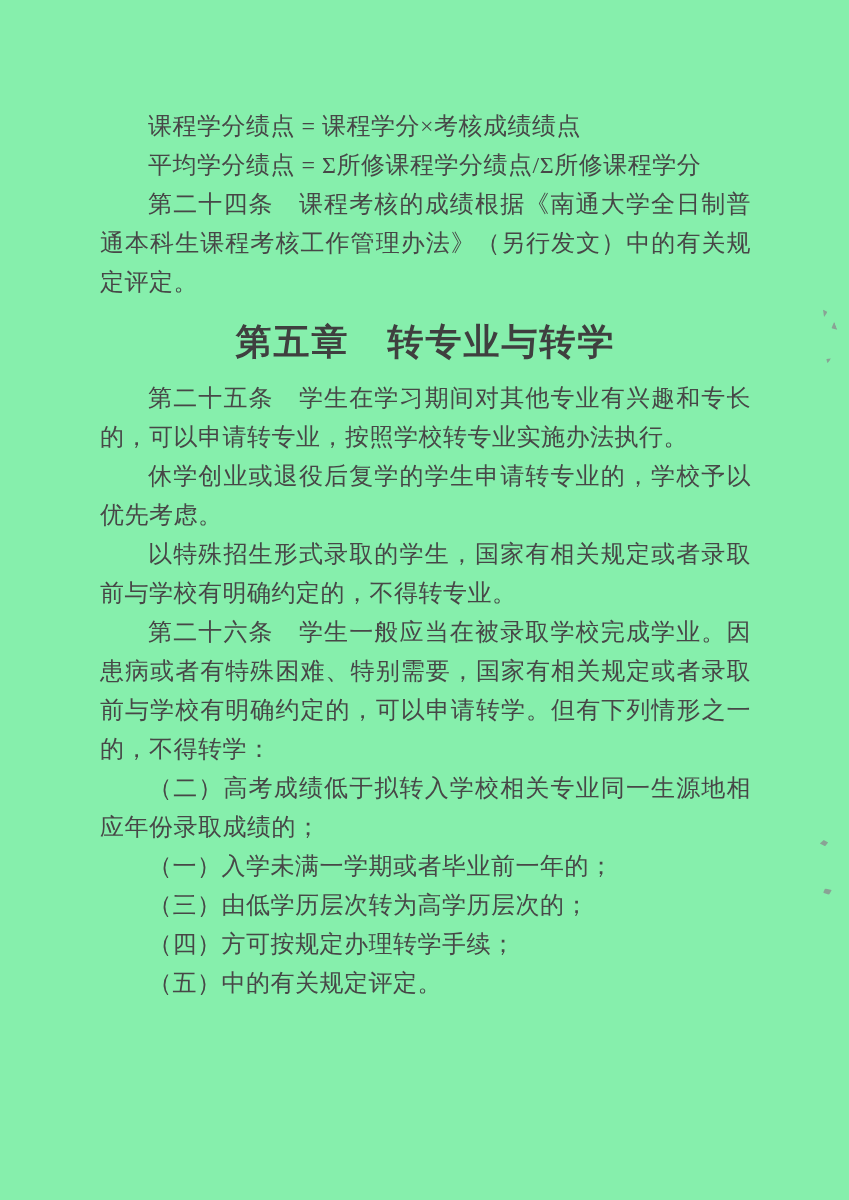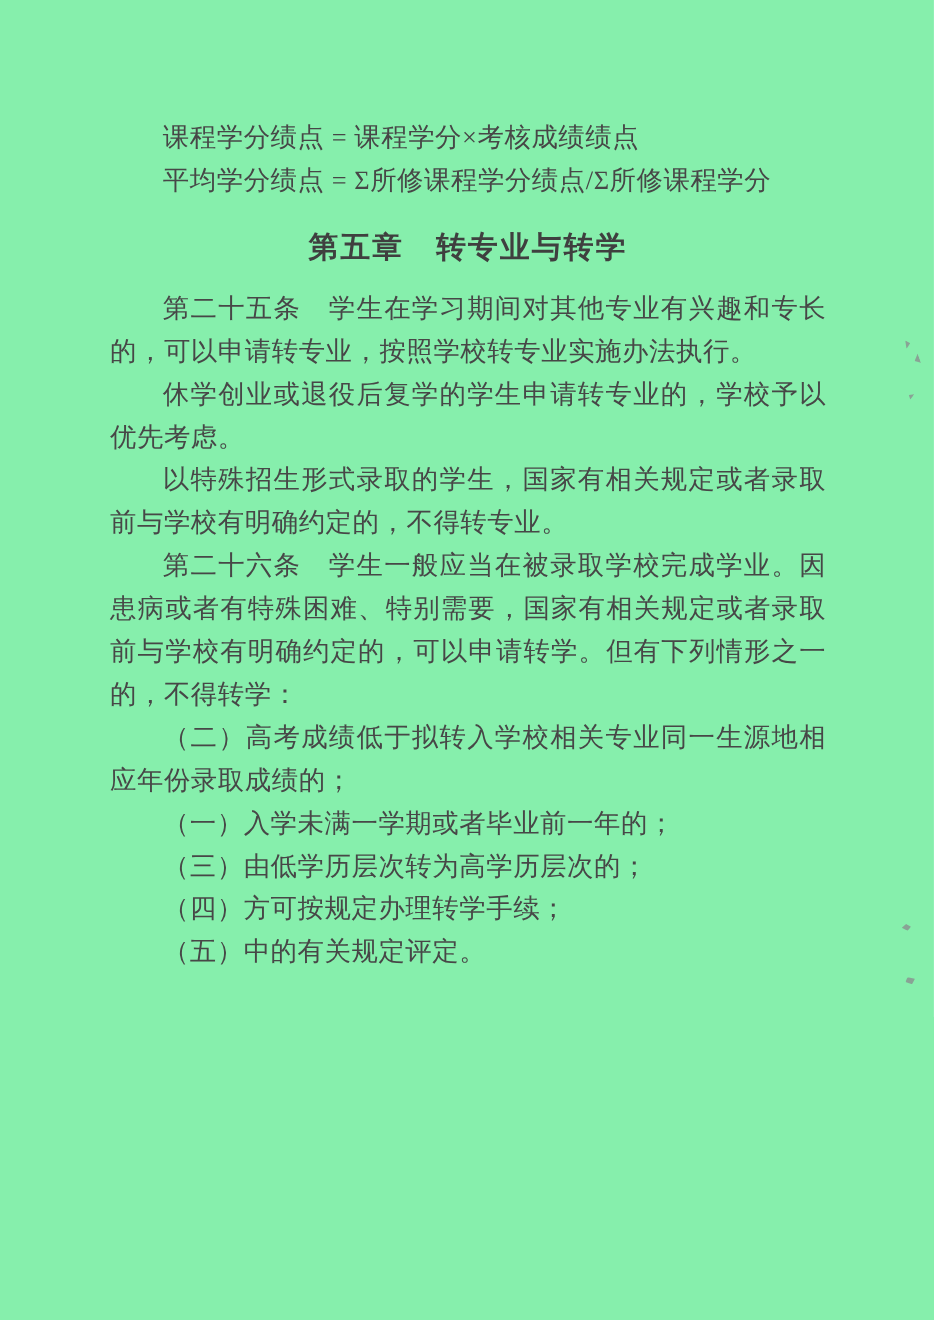--- a/index.html
+++ b/index.html
@@ -36,21 +36,21 @@
     margin: 0;
     text-indent: 2em;
   }
   p.formula {
     text-align: left;
   }
   p.chapter-heading {
     text-indent: 0;
     text-align: center;
     font-weight: bold;
-    font-size: 27px;
+    font-size: 36px;
     color: #3f3f3f;
     margin: 21px 0 17px 0;
     letter-spacing: 2px;
   }
   
   .speck {
     position: absolute;
     background: #8a8a8e;
     opacity: 0.75;
   }
@@ -60,20 +60,21 @@
   .speck-4 { left: 820px; top: 840px; width: 8px; height: 6px; transform: rotate(10deg); clip-path: polygon(40% 0, 100% 30%, 70% 100%, 0 70%); }
   .speck-5 { left: 823px; top: 888px; width: 9px; height: 7px; transform: rotate(-12deg); clip-path: polygon(30% 0, 100% 40%, 60% 100%, 0 55%); }
 </style>
 </head>
 <body>
 
 <div class="page">
   <div class="content">
     <p class="formula">课程学分绩点 = 课程学分×考核成绩绩点</p>
     <p class="formula">平均学分绩点 = Σ所修课程学分绩点/Σ所修课程学分</p>
+    <p class="article">第二十四条　课程考核的成绩根据《南通大学全日制普通本科生课程考核工作管理办法》（另行发文）中的有关规定评定。</p>
     <p class="chapter-heading">第五章　转专业与转学</p>
     <p class="article">第二十五条　学生在学习期间对其他专业有兴趣和专长的，可以申请转专业，按照学校转专业实施办法执行。</p>
     <p class="paragraph">休学创业或退役后复学的学生申请转专业的，学校予以优先考虑。</p>
     <p class="paragraph">以特殊招生形式录取的学生，国家有相关规定或者录取前与学校有明确约定的，不得转专业。</p>
     <p class="article">第二十六条　学生一般应当在被录取学校完成学业。因患病或者有特殊困难、特别需要，国家有相关规定或者录取前与学校有明确约定的，可以申请转学。但有下列情形之一的，不得转学：</p>
     <p class="list-item">（二）高考成绩低于拟转入学校相关专业同一生源地相应年份录取成绩的；</p>
     <p class="list-item">（一）入学未满一学期或者毕业前一年的；</p>
     <p class="list-item">（三）由低学历层次转为高学历层次的；</p>
     <p class="list-item">（四）方可按规定办理转学手续；</p>
     <p class="list-item">（五）中的有关规定评定。</p>

